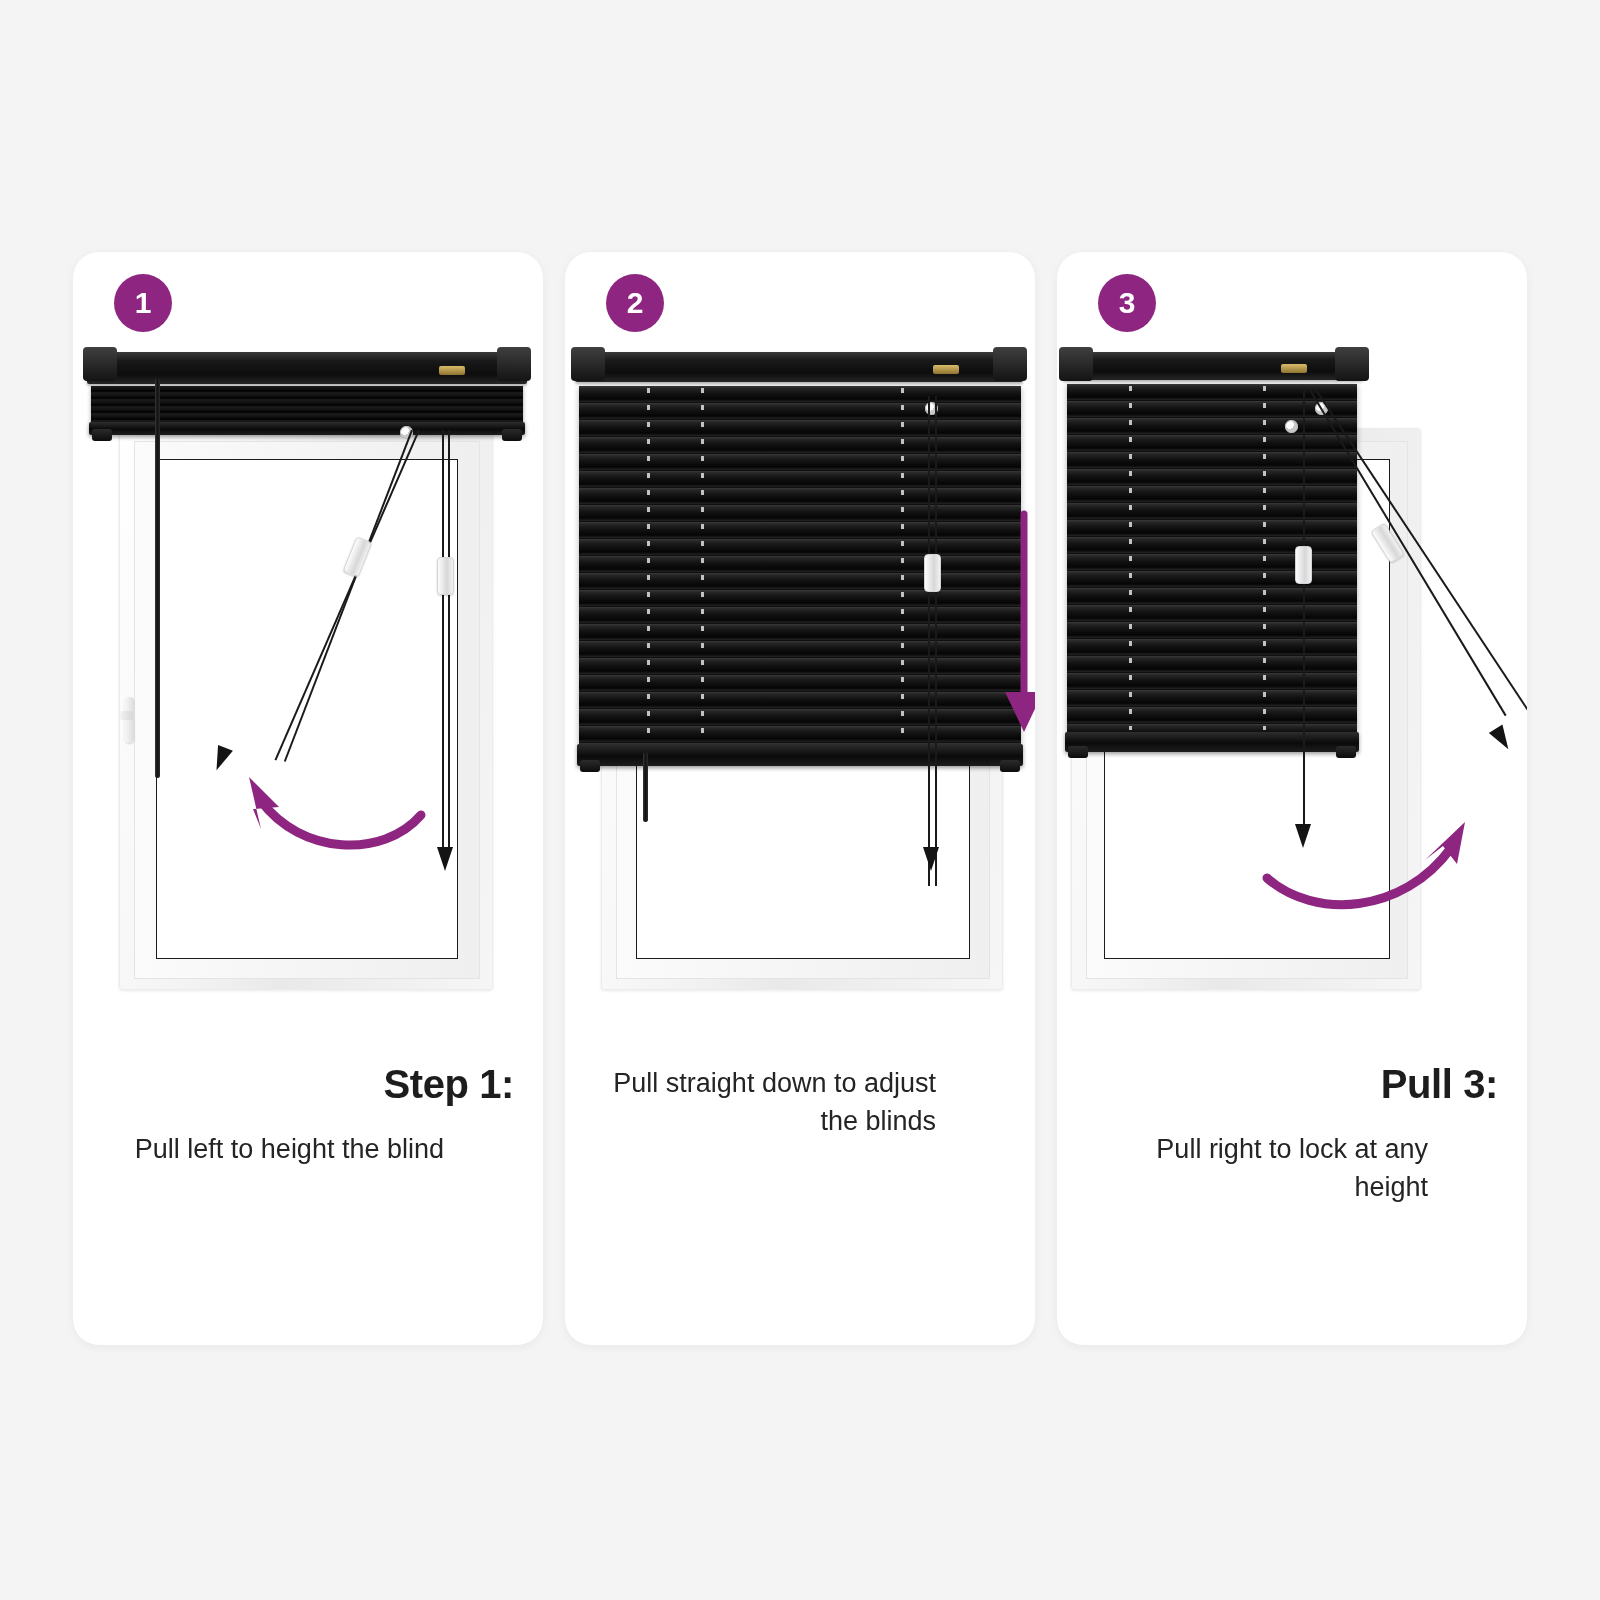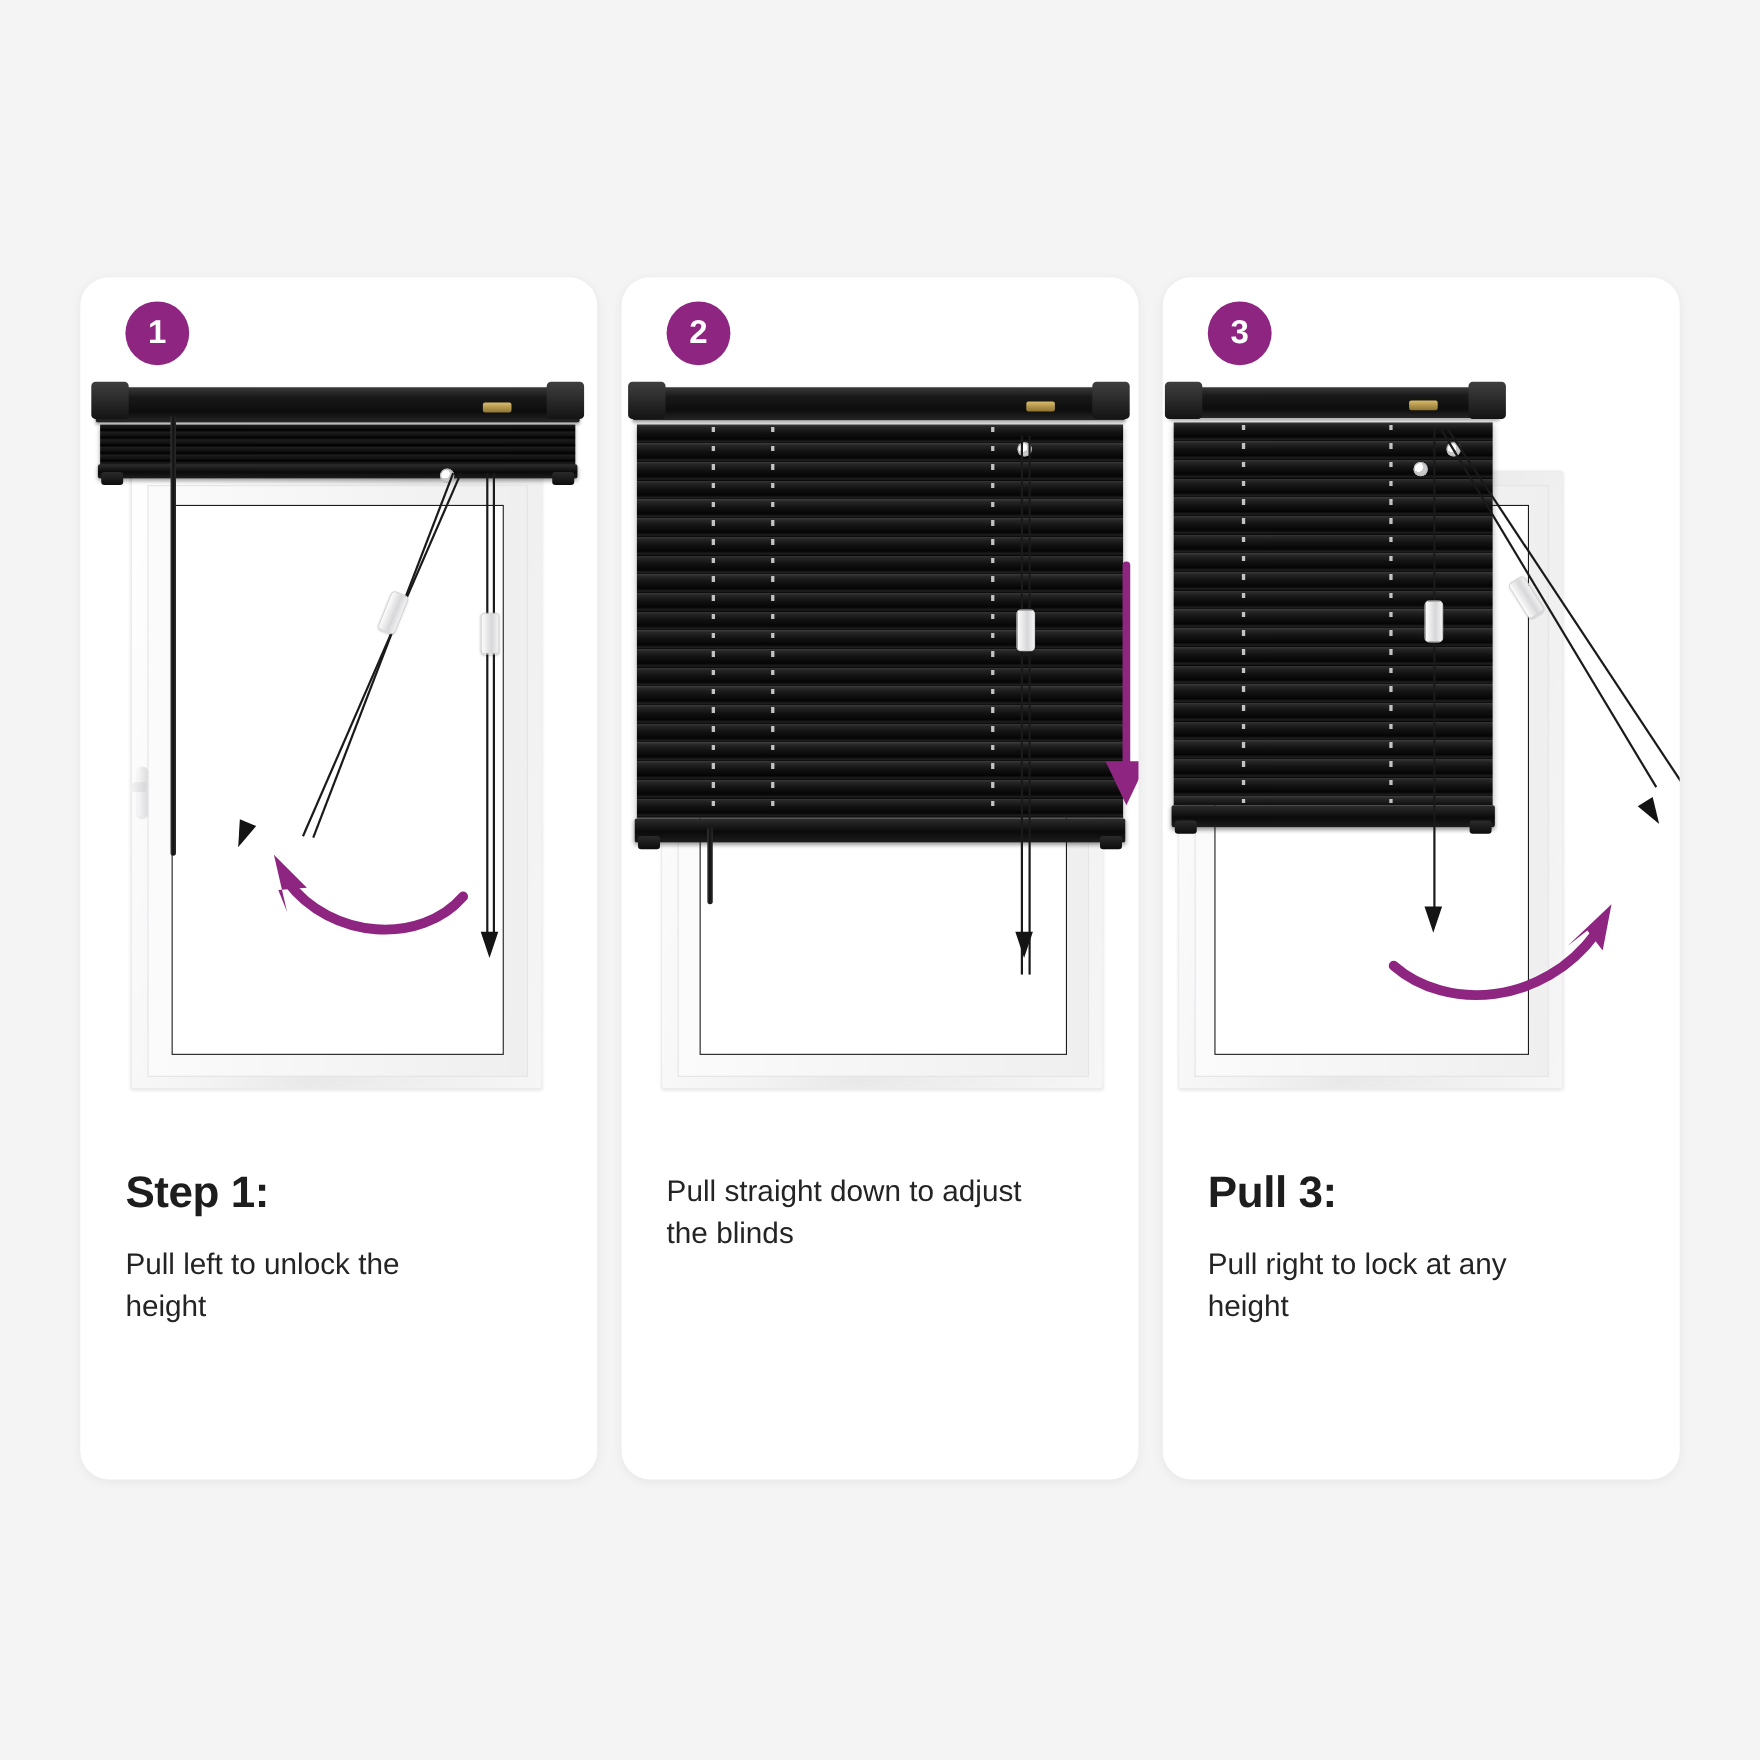--- a/index.html
+++ b/index.html
@@ -170,21 +170,21 @@
     background:
       radial-gradient(circle at 35% 35%,#fff 0 35%,#c9c9cb 36% 100%);
     border-radius:50%;
     box-shadow:0 0 0 1px #b9b9bb inset;
   }
 
   
   .arrow-svg{position:absolute;overflow:visible;}
 
   
-  .textblock{position:absolute;left:41px;top:812px;width:400px;}
+  .textblock{position:absolute;left:41px;top:812px;width:400px;text-align:right;}
   .step-title{
     font-size:40px;font-weight:bold;color:#1d1d1d;
     margin:0 0 26px 0;letter-spacing:-0.4px;line-height:1;
   }
   .step-desc{
     font-size:27px;color:#242424;line-height:1.42;margin:0;
     max-width:330px;
   }
 </style>
 </head>
@@ -225,21 +225,21 @@
       <div class="tassel" style="left:364px;top:505px;"></div>
 
       <svg class="arrow-svg" style="left:130px;top:395px;" width="230" height="130" viewBox="0 0 230 130">
         <path d="M 218 78 C 180 122 98 118 58 64" stroke="#8e2580" stroke-width="9" fill="none" stroke-linecap="round"></path>
         <path d="M 46 40 L 76 70 L 50 72 L 58 92 Z" fill="#8e2580"></path>
       </svg>
     </div>
 
     <div class="textblock">
       <p class="step-title">Step 1:</p>
-      <p class="step-desc">Pull left to unlock the height</p>
+      <p class="step-desc">Pull left to height the blind</p>
     </div>
   </div>
 
   <div class="card">
     <div class="badge">2</div>
 
     <div class="stage">
       <div class="window" style="left:36px;top:86px;width:400px;height:560px;">
         <div class="sash" style="left:14px;top:12px;width:372px;height:536px;"></div>
         <div class="glass" style="left:34px;top:30px;width:332px;height:498px;"></div>

